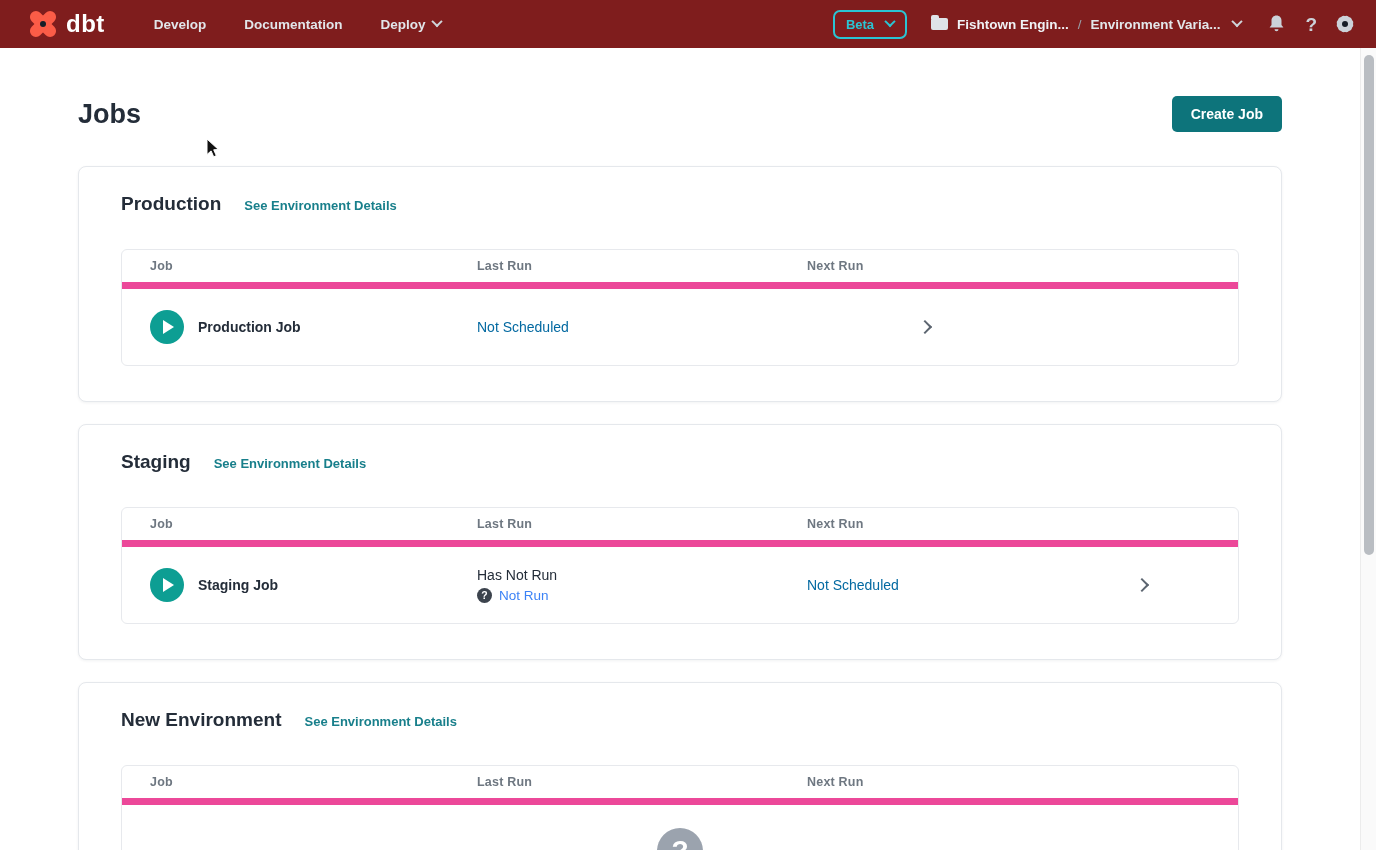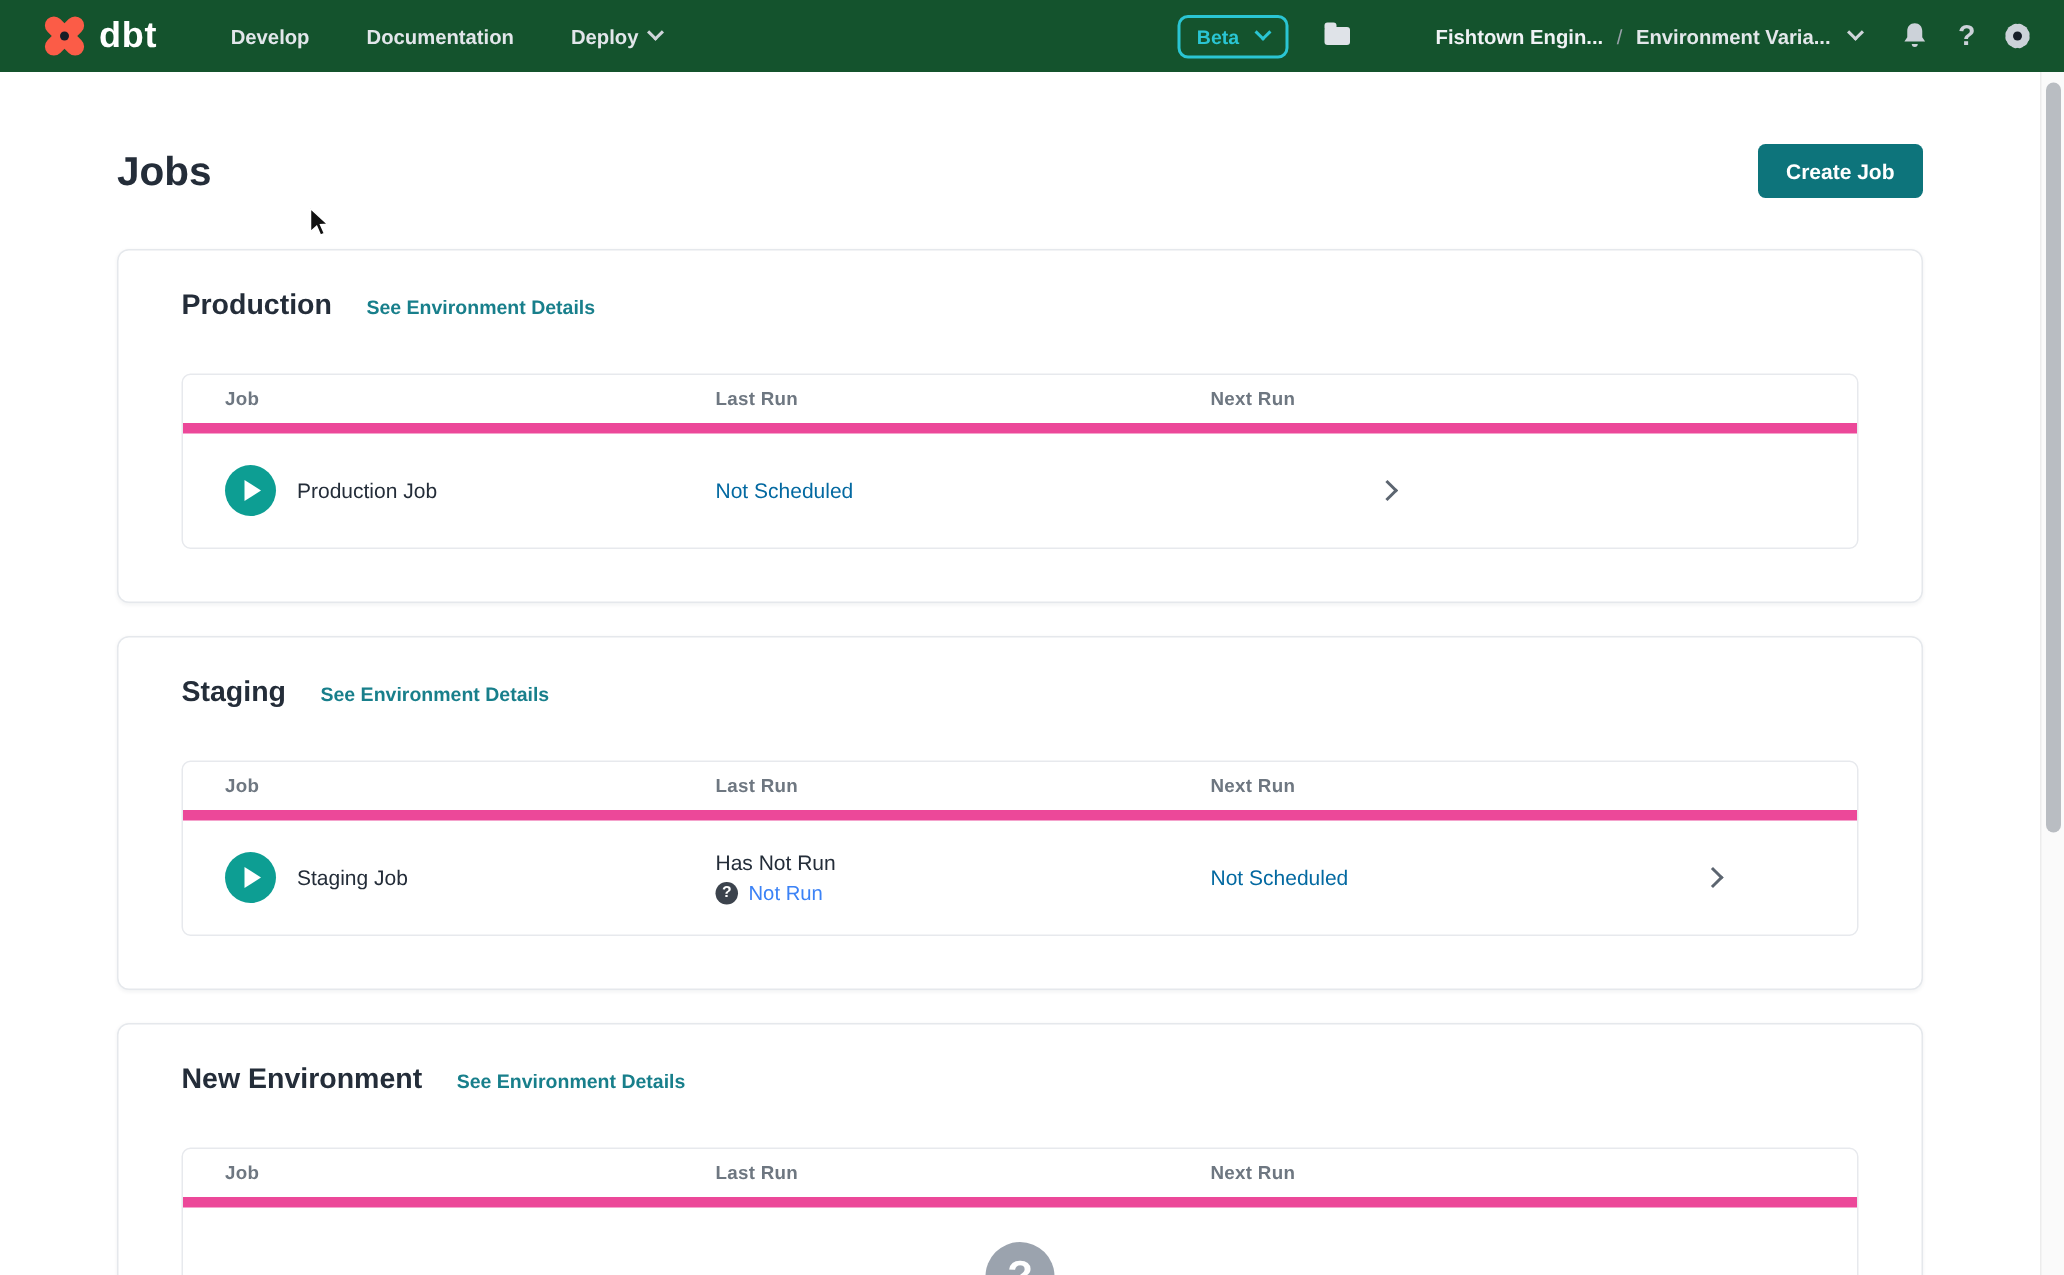--- a/index.html
+++ b/index.html
@@ -1,37 +1,37 @@
 <!DOCTYPE html>
 <html><head>
 <meta charset="utf-8">
 <style>
   * { margin:0; padding:0; box-sizing:border-box; }
   html,body { width:1376px; height:850px; overflow:hidden; background:#fff;
               font-family:"Liberation Sans", sans-serif; position:relative; }
 
   
-  .navbar { height:48px; width:1376px; background:#14532d; display:flex; align-items:center; position:relative; z-index:5; }
+  .navbar { height:48px; width:1376px; background:#7f1d1d; display:flex; align-items:center; position:relative; z-index:5; }
   .logo { display:flex; align-items:center; margin-left:26px; cursor:pointer; }
   .logo-mark { position:relative; width:34px; height:34px; }
   .logo-mark i { position:absolute; left:1px; top:11px; width:32px; height:12px; background:#fb5c47; border-radius:6px; }
   .logo-mark i:nth-child(1){ transform:rotate(45deg); }
   .logo-mark i:nth-child(2){ transform:rotate(-45deg); }
   .logo-mark em { position:absolute; left:14px; top:14px; width:6px; height:6px; background:#161d27; border-radius:50%; z-index:2; }
   .logo-text { color:#fff; font-size:24px; font-weight:700; margin-left:6px; letter-spacing:.5px; }
   .nav-menu { display:flex; margin-left:30px; }
   .nav-item { color:#e2e6ea; font-size:13.5px; font-weight:700; padding:4px 19px; display:flex; align-items:center; gap:7px; cursor:pointer; height:48px; }
   .chev-down { width:8px; height:8px; border-right:2.2px solid #cfd5da; border-bottom:2.2px solid #cfd5da; transform:rotate(45deg) translate(-1px,-1px); margin-top:-3px; }
   .nav-spacer { flex:1; }
   .beta-badge { display:flex; align-items:center; gap:12px; border:2px solid #2ac5d3; color:#2ac5d3; font-size:13px; font-weight:700; border-radius:7px; padding:5px 11px; cursor:pointer; }
   .beta-badge .chev-down { border-color:#2ac5d3; }
   .breadcrumb { display:flex; align-items:center; margin-left:24px; }
   .folder { position:relative; width:17px; height:12px; background:#dfe3e8; border-radius:2px; margin-right:9px; }
   .folder::before { content:""; position:absolute; top:-3px; left:0; width:8px; height:4px; background:#dfe3e8; border-radius:2px 2px 0 0; }
-  .bc-project { color:#f0f2f5; font-size:13.5px; font-weight:700; cursor:pointer;margin-left:48px; }
+  .bc-project { color:#f0f2f5; font-size:13.5px; font-weight:700; cursor:pointer; }
   .bc-sep { color:#9aa2ab; font-size:13.5px; margin:0 9px; }
   .bc-page { color:#e3e7ea; font-size:13.5px; font-weight:600; cursor:pointer; }
   .breadcrumb .chev-down { margin-left:13px; cursor:pointer; }
   .nav-icons { display:flex; align-items:center; gap:19px; margin:0 22px 0 26px; }
   .icon-btn { cursor:pointer; display:flex; align-items:center; justify-content:center; }
   .help-glyph { color:#ccd2d9; font-size:19px; font-weight:700; line-height:1; }
   .gear { position:relative; width:18px; height:18px; }
   .gear b { position:absolute; inset:2px; background:#ccd2d9; border-radius:4px; }
   .gear b:nth-child(2){ transform:rotate(30deg); }
   .gear b:nth-child(3){ transform:rotate(60deg); }
@@ -51,21 +51,21 @@
   .env-link { margin-left:23px; font-size:13px; font-weight:700; color:#187f8b; cursor:pointer; }
 
   .jobs-table { margin-top:34px; border:1px solid #e7e9ed; border-radius:6px; overflow:hidden; }
   .t-head { display:grid; grid-template-columns:355px 330px 235px 200px; height:39px; align-items:center; border-bottom:7px solid #ec4899; }
   .t-head span { font-size:12.5px; font-weight:600; color:#6e7781; letter-spacing:.2px; }
   .t-head span:first-child { padding-left:28px; }
   .t-row { display:grid; grid-template-columns:355px 330px 235px 200px; height:76px; align-items:center; cursor:pointer; }
   .job-cell { display:flex; align-items:center; padding-left:28px; }
   .play-btn { width:34px; height:34px; border-radius:50%; background:#0d9e93; display:flex; align-items:center; justify-content:center; cursor:pointer; flex:none; }
   .play-tri { width:0; height:0; border-left:11px solid #fff; border-top:7px solid transparent; border-bottom:7px solid transparent; margin-left:3px; }
-  .job-name { margin-left:14px; font-size:14px; font-weight:400; color:#242d39; }
+  .job-name { margin-left:14px; font-size:14px; font-weight:700; color:#242d39; }
   .lastrun-line1 { font-size:14px; color:#242d39; margin-bottom:5px; }
   .status-line { display:flex; align-items:center; gap:7px; }
   .check { color:#17a38f; font-size:15px; font-weight:700; line-height:1; }
   .status-success { font-size:13.5px; color:#1b9b8c; }
   .qcircle { width:15px; height:15px; border-radius:50%; background:#3c434d; color:#fff; font-size:10.5px; font-weight:700; display:flex; align-items:center; justify-content:center; line-height:1; flex:none; }
   .status-notrun { font-size:13.5px; color:#3b82f6; }
   .nextrun { font-size:14px; color:#0369a1; }
   .chev-cell { display:flex; justify-content:center; }
   .chev-right { width:10px; height:10px; border-top:2.4px solid #5c6570; border-right:2.4px solid #5c6570; transform:rotate(45deg); }
 

